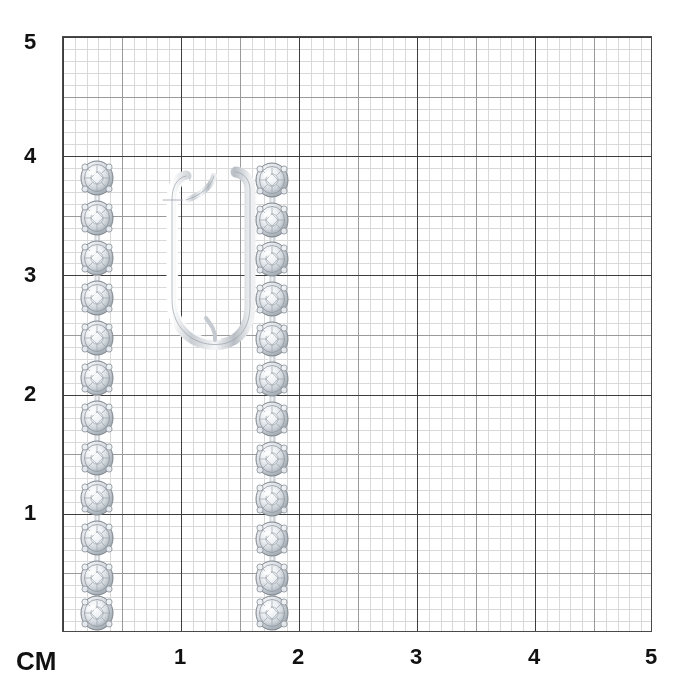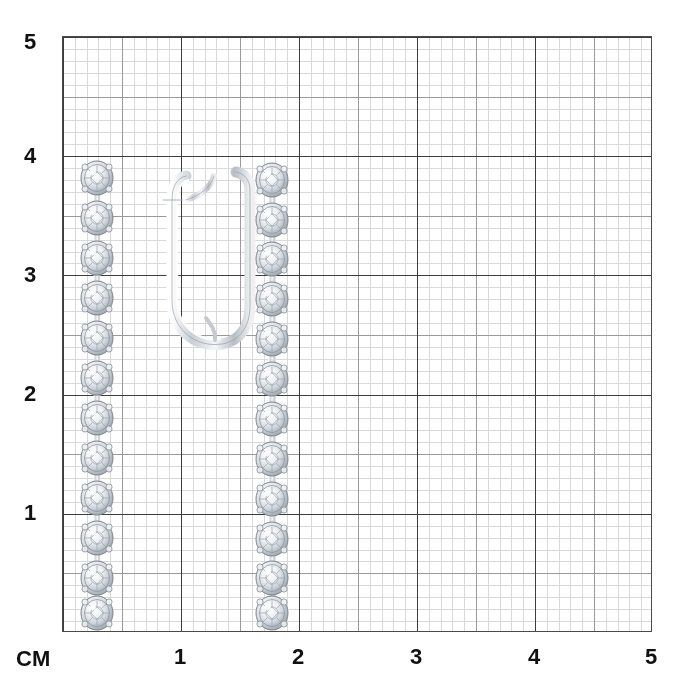--- a/index.html
+++ b/index.html
@@ -58,21 +58,21 @@
     font-weight: bold;
     color: #111111;
     line-height: 1;
   }
   .x-label { transform: translateX(-50%); top: 646px; }
   .y-label { transform: translateY(-50%); left: 24px; }
   #cm-unit {
     position: absolute;
     left: 16px;
     top: 646px;
-    font-size: 22px;
+    font-size: 26px;
     font-weight: bold;
     color: #111111;
   }
 
   
   #artwork {
     position: absolute;
     left: 0; top: 0;
     width: 700px;
     height: 700px;

